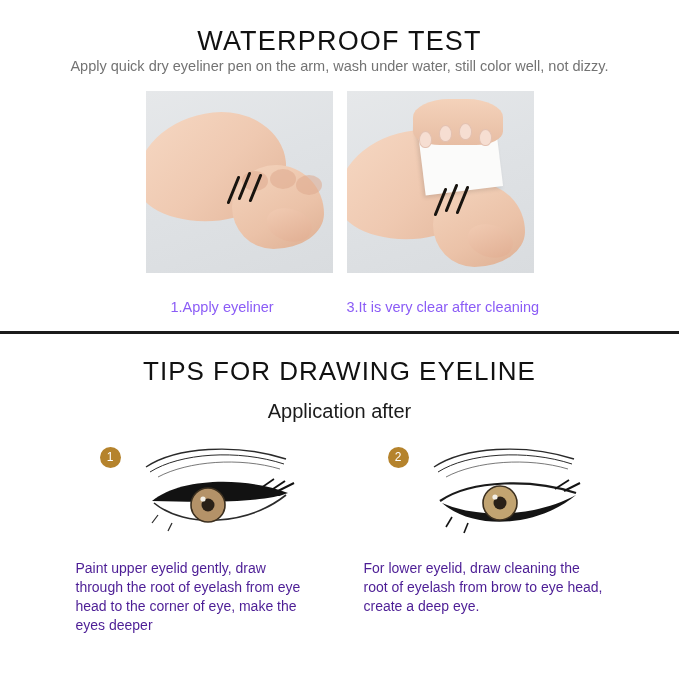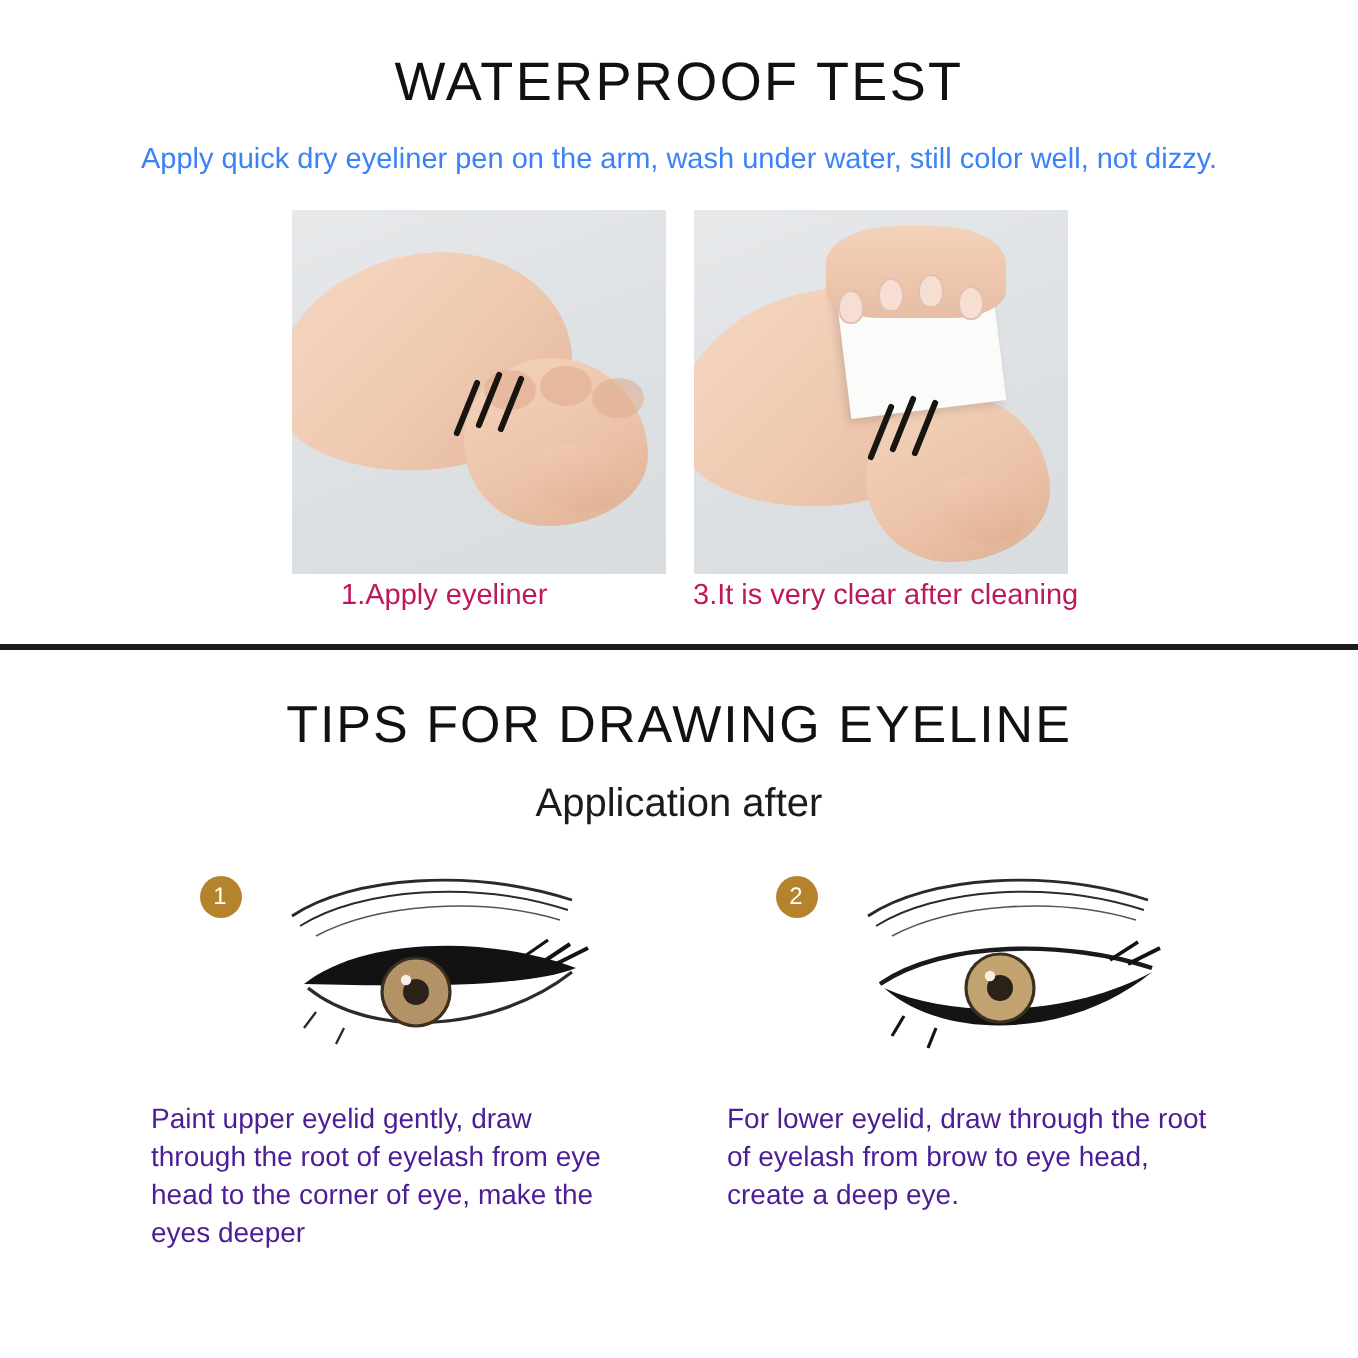--- a/index.html
+++ b/index.html
@@ -18,43 +18,43 @@
   .title-main {
     text-align: center;
     font-size: 27px;
     letter-spacing: 1.2px;
     font-weight: 400;
     color: #111;
   }
   .subtitle-line {
     text-align: center;
     font-size: 14.5px;
-    color: #3b82f6;
-    margin-top: 15px;
+    color: #737373;
+    margin-top: 1px;
     padding: 0 22px;
   }
   .photo-row {
     display: flex;
     justify-content: center;
     gap: 14px;
     margin-top: 17px;
     padding: 0 38px;
   }
   .photo-col { width: 187px; }
   .photo {
     width: 187px;
     height: 182px;
     position: relative;
     overflow: hidden;
     background: linear-gradient(160deg,#e6e8ea 0%, #dfe2e5 45%, #d9dcdf 100%);
   }
   .caption {
     font-size: 14.5px;
-    margin-top: 3px;
-    color: #be185d;
+    margin-top: 26px;
+    color: #8b5cf6;
     white-space: nowrap;
   }
   .caption.c1 { padding-left: 25px; }
   .caption.c2 { padding-left: 4px; }
   .caption.c3 { padding-left: 0px; }
 
   
   .arm {
     position: absolute;
     background: #f1cdb6;
@@ -289,19 +289,19 @@
             <circle cx="84" cy="62" r="17" fill="none" stroke="#3b2f1f" stroke-width="1.6"></circle>
             <circle cx="84" cy="62" r="6.5" fill="#2a2118"></circle>
             <circle cx="79" cy="56" r="2.6" fill="#f3efe6"></circle>
 
             <path d="M148 50 L164 42" stroke="#121212" stroke-width="2"></path>
             <path d="M139 48 L153 39" stroke="#121212" stroke-width="1.8"></path>
             <path d="M36 76 L30 86" stroke="#141414" stroke-width="1.6"></path>
             <path d="M52 82 L48 92" stroke="#141414" stroke-width="1.6"></path>
           </svg>
         </div>
-        <div class="step-text">For lower eyelid, draw through the root of eyelash from brow to eye head, create a deep eye.</div>
+        <div class="step-text">For lower eyelid, draw cleaning the root of eyelash from brow to eye head, create a deep eye.</div>
       </div>
 
     </div>
   </div>
 
 </div>
 
 </body></html>

